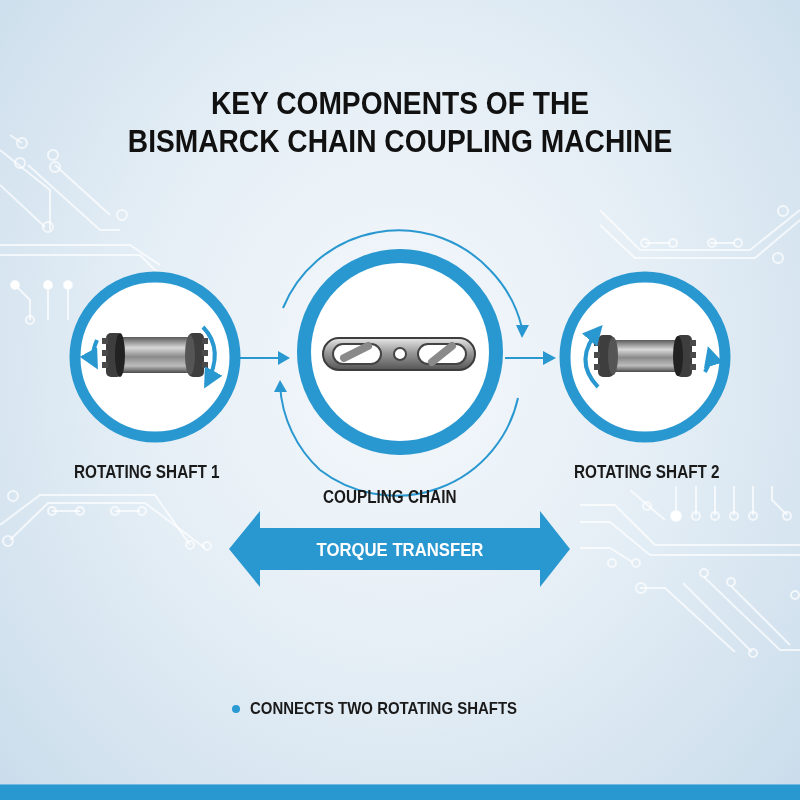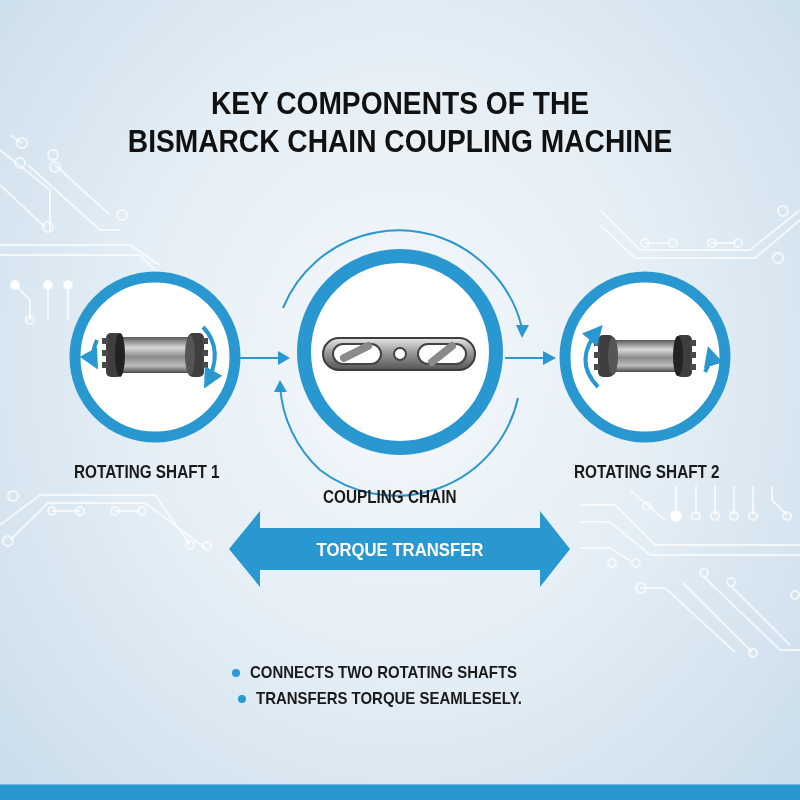--- a/index.html
+++ b/index.html
@@ -22,21 +22,21 @@
       position: absolute; font-family: "Liberation Sans", sans-serif; font-weight: bold;
       color: #1a1a1a; font-size: 18px; line-height: 20px; white-space: nowrap;
       transform: scaleX(0.85); transform-origin: left center;
     }
     .torque-text {
       position: absolute; left: 270px; top: 539px; width: 260px; text-align: center;
       color: #fff; font-weight: bold; font-size: 19px; line-height: 22px;
       font-family: "Liberation Sans", sans-serif;
       transform: scaleX(0.88); transform-origin: center;
     }
-    .bullets { position: absolute; left: 232px; top: 660px; }
+    .bullets { position: absolute; left: 232px; top: 696px; }
     .bullet {
       display: flex; align-items: center; height: 26px;
       font-family: "Liberation Sans", sans-serif; font-weight: bold;
       color: #1a1a1a; font-size: 17px; white-space: nowrap;
     }
     .bullet .dot {
       width: 8px; height: 8px; border-radius: 50%; background: #2a9ad2;
       margin-right: 10px; flex: none;
     }
     .bullet .txt { transform: scaleX(0.88); transform-origin: left center; display: inline-block; }
@@ -233,19 +233,15 @@
 <div class="label" style="left:323px; top:487px;">COUPLING CHAIN</div>
 <div class="label" style="left:574px; top:462px;">ROTATING SHAFT 2</div>
 
 <div class="torque-text">TORQUE TRANSFER</div>
 
 <div class="bullets">
   <div class="bullet b1">
     <span class="dot"></span>
     <span class="txt">CONNECTS TWO ROTATING SHAFTS</span>
   </div>
-  <div class="bullet b2">
-    <span class="dot"></span>
-    <span class="txt">TRANSFERS TORQUE SEAMLESELY.</span>
-  </div>
 </div>
 
 <div class="footer-bar"></div>
 
 </body></html>

